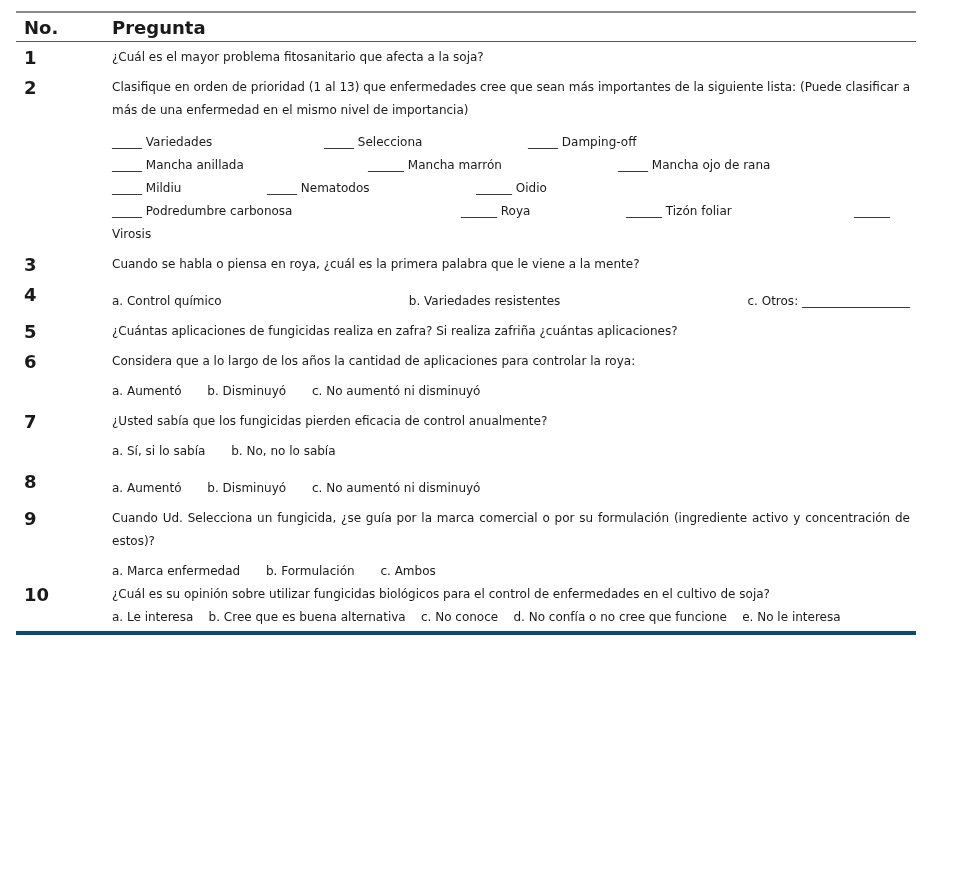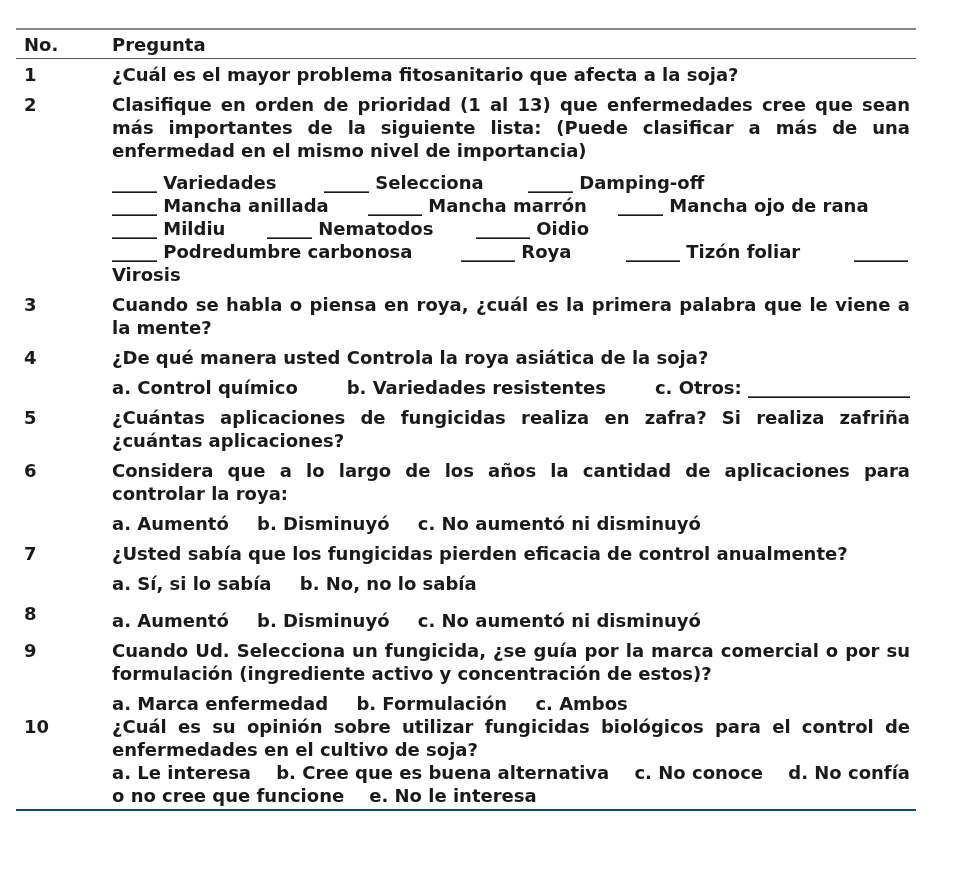--- a/index.html
+++ b/index.html
@@ -1,33 +1,33 @@
 <!DOCTYPE html>
 <html><head>
 <meta charset="utf-8">
 <style>
   html, body { margin: 0; padding: 0; background: #ffffff; }
   body {
     width: 955px; height: 896px; position: relative; overflow: hidden;
     font-family: "DejaVu Sans", sans-serif; color: #1a1a1a;
   }
   .table {
-    position: absolute; left: 16px; top: 28px; width: 900px;
+    position: absolute; left: 16px; top: 11px; width: 900px;
     border-top: 2px solid #8a8a8a;
-    border-bottom: 2px solid #0c4a6e;
+    border-bottom: 4px solid #0c4a6e;
   }
   .hdr {
     display: flex; height: 28px; align-items: center;
     border-bottom: 1.5px solid #555;
     font-weight: bold; font-size: 18px;
   }
   .hdr .no { width: 88px; padding-left: 8px; }
   .row { display: flex; }
   .num { width: 88px; padding-left: 8px; font-weight: bold; font-size: 18px; line-height: 23px; flex: none; }
-  .q { flex: 1; font-size: 18px; line-height: 23px; text-align: justify; padding-right: 6px; font-weight: bold; }
+  .q { flex: 1; font-size: 12px; line-height: 23px; text-align: justify; padding-right: 6px; }
   .q p { margin: 0; }
   .opts { margin-top: 7px; }
   .opts span { margin-right: 22px; }
   .grid-line { white-space: nowrap; }
   .grid-line span { display: inline-block; }
 </style>
 </head>
 <body>
 
 <div class="table">
@@ -66,21 +66,20 @@
   <div class="row" style="margin-top:7px">
     <div class="num">3</div>
     <div class="q">
         <p>Cuando se habla o piensa en roya, ¿cuál es la primera palabra que le viene a la mente?</p>
       </div>
   </div>
 
   <div class="row" style="margin-top:7px">
     <div class="num">4</div>
     <div class="q">
-      <p>¿De qué manera usted Controla la roya asiática de la soja?</p>
       <div class="opts" style="display:flex;justify-content:space-between">
         <span style="margin:0">a. Control químico</span>
         <span style="margin:0">b. Variedades resistentes</span>
         <span style="margin:0">c. Otros: __________________</span>
       </div>
     </div>
   </div>
 
   <div class="row" style="margin-top:7px">
     <div class="num">5</div>

